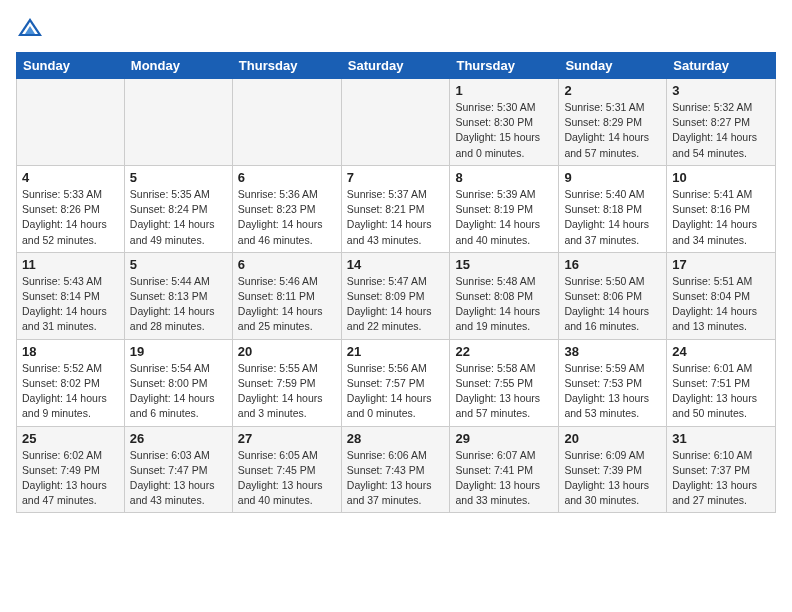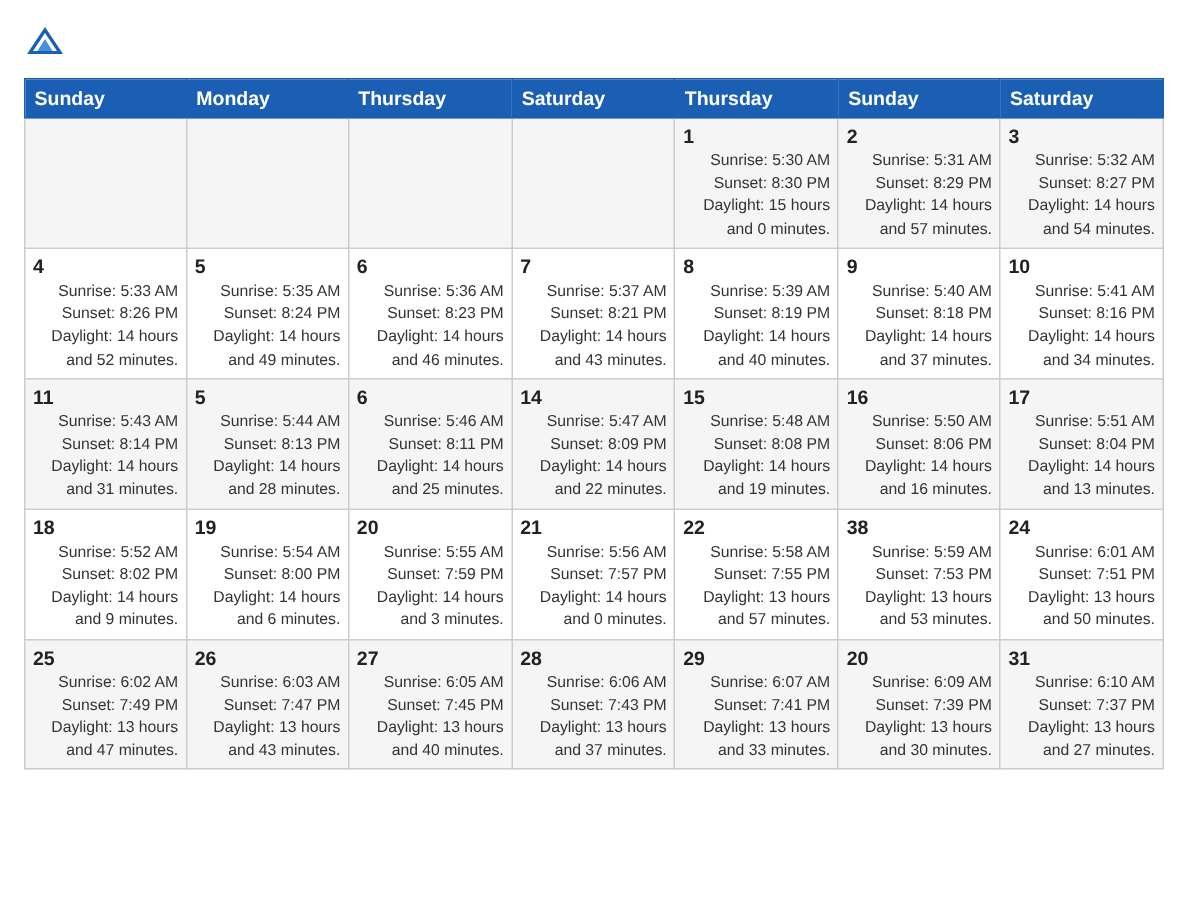--- a/index.html
+++ b/index.html
@@ -77,21 +77,20 @@
       font-size: 13px;
       font-weight: bold;
       color: #222;
       display: block;
       margin-bottom: 2px;
     }
     .day-info {
       font-size: 10.5px;
       color: #333;
       line-height: 1.45;
-      text-align: right;
     }
     .empty {
       background: #f5f5f5 !important;
     }
   </style>
 </head>
 <body>
 
 <div class="header">
   <div class="logo">

